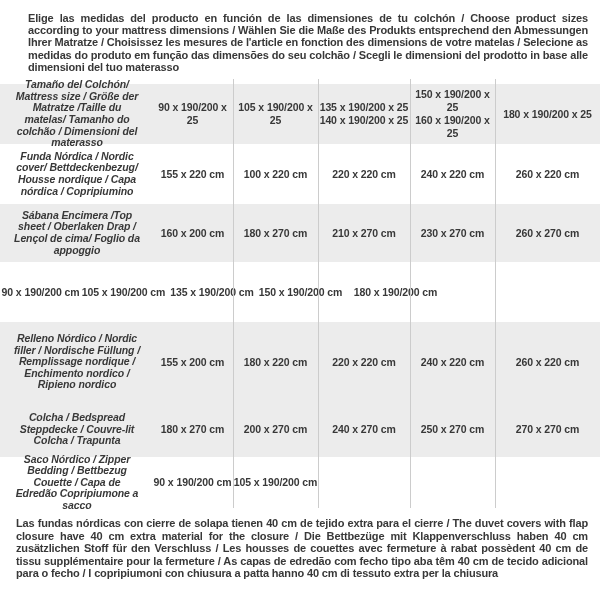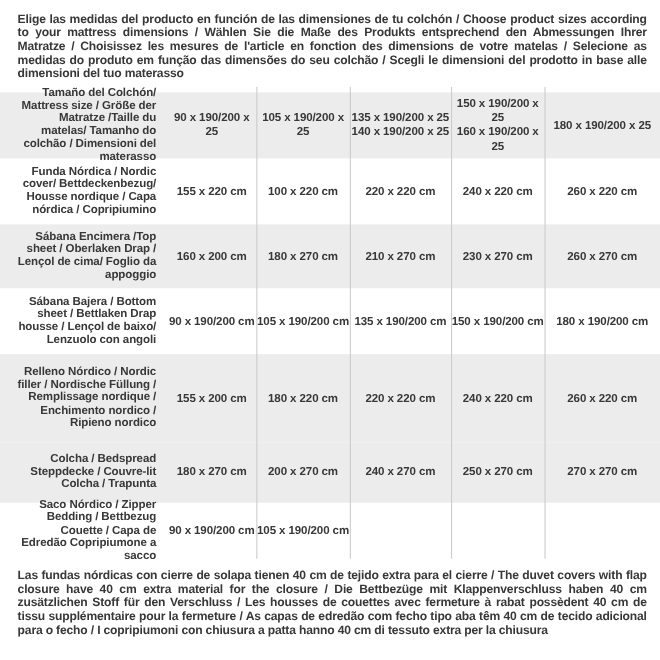--- a/index.html
+++ b/index.html
@@ -4,38 +4,38 @@
 <style>
   html,body{margin:0;padding:0;}
   body{
     width:600px;height:600px;background:#ffffff;
     font-family:"Liberation Sans",sans-serif;
     font-weight:bold;color:#383838;
     -webkit-font-smoothing:antialiased;
   }
   .page{width:600px;height:600px;overflow:hidden;}
   .intro{
-    margin:12px 12px 0 16px;
+    margin:12px 12px 0 28px;
     font-size:11px;line-height:12.2px;
     text-align:justify;letter-spacing:-0.15px;
   }
   .size-table{position:relative;margin-top:11px;}
   .row{display:flex;align-items:center;}
   .row.gray{background:#ececec;}
   .r1{height:60px}.r2{height:60px}.r3{height:58px}.r4{height:60px}
   .r5{height:80px}.r6{height:54px}.r7{height:55px}.r8{height:51px}
   .cell{
     box-sizing:border-box;text-align:center;
     font-size:10.5px;line-height:13px;
     white-space:pre-line;letter-spacing:-0.1px;
   }
   .label{
-    width:152px;text-align:right;
+    width:152px;text-align:center;
     padding-left:12px;padding-right:10px;
-    font-size:10.5px;line-height:11.6px;
+    font-size:10.5px;line-height:11.6px;font-style:italic;
   }
   .c2{width:81px}.c3{width:85px}.c4{width:92px}.c5{width:85px}.c6{width:105px}
   .vline{
     position:absolute;top:-5px;bottom:0;width:1px;
     background:#cccccc;
   }
   .v1{left:233px}.v2{left:318px}.v3{left:410px}.v4{left:495px}
   .footer{
     margin:9px 12px 0 16px;
     font-size:11px;line-height:12.6px;
@@ -74,21 +74,20 @@
     <div class="row gray r3">
       <div class="cell label">Sábana Encimera /Top sheet / Oberlaken Drap / Lençol de cima/ Foglio da appoggio</div>
       <div class="cell c2">160 x 200 cm</div>
       <div class="cell c3">180 x 270 cm</div>
       <div class="cell c4">210 x 270 cm</div>
       <div class="cell c5">230 x 270 cm</div>
       <div class="cell c6">260 x 270 cm</div>
     </div>
 
     <div class="row r4">
-      <div class="cell label">Sábana Bajera / Bottom sheet / Bettlaken Drap housse / Lençol de baixo/ Lenzuolo con angoli</div>
       <div class="cell c2">90 x 190/200 cm</div>
       <div class="cell c3">105 x 190/200 cm</div>
       <div class="cell c4">135 x 190/200 cm</div>
       <div class="cell c5">150 x 190/200 cm</div>
       <div class="cell c6">180 x 190/200 cm</div>
     </div>
 
     <div class="row gray r5">
       <div class="cell label">Relleno Nórdico / Nordic filler / Nordische Füllung / Remplissage nordique / Enchimento nordico / Ripieno nordico</div>
       <div class="cell c2">155 x 200 cm</div>

